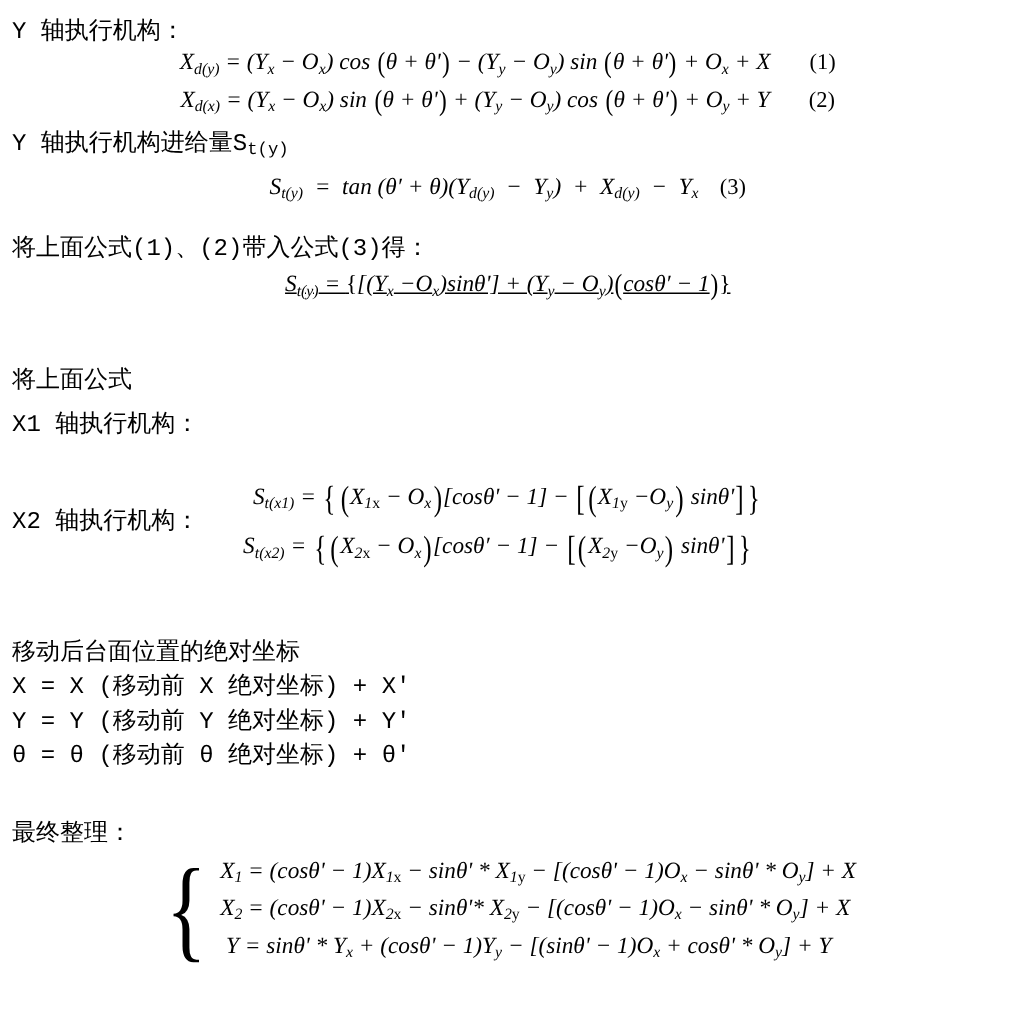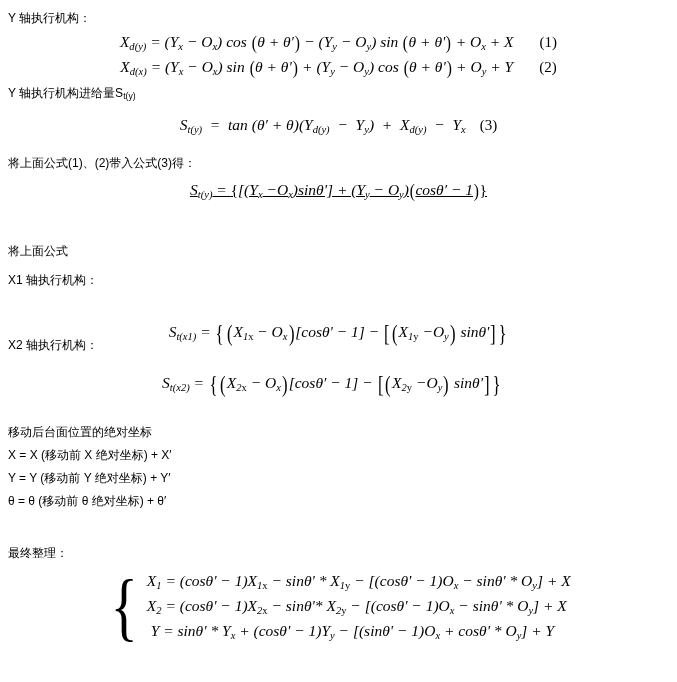--- a/index.html
+++ b/index.html
@@ -16,22 +16,22 @@
     overflow: hidden;
     position: relative;
   }
   .page {
     position: relative;
     width: 677px;
     height: 682px;
     padding: 0;
   }
   .label {
-    font-family: Liberation Sans, sans-serif;
-    font-size: 12px;
+    font-family: Liberation Mono, monospace;
+    font-size: 16px;
     line-height: 1.45;
     margin: 0;
   }
   .eq {
     font-family: "Liberation Serif", serif;
     font-style: italic;
     font-size: 15.5px;
     text-align: center;
   }
   .eq-row {
@@ -143,21 +143,21 @@
   <div class="blk label" style="left:8px; top:272px;">X1 轴执行机构：</div>
 
   <div class="blk eq-row" style="left:0; top:296px; width:677px;margin-top:24px;">
     <span class="eq">
       S<sub>t(x1)</sub> = <span class="big-paren">{</span><span class="big-paren">(</span>X<sub>1<span class="up">x</span></sub> − O<sub>x</sub><span class="big-paren">)</span>[cosθ' − 1] − <span class="big-paren">[</span><span class="big-paren">(</span>X<sub>1<span class="up">y</span></sub> −O<sub>y</sub><span class="big-paren">)</span> sinθ'<span class="big-paren">]</span><span class="big-paren">}</span>
     </span>
   </div>
 
   <div class="blk label" style="left:8px; top:337px;">X2 轴执行机构：</div>
 
-  <div class="blk eq-row" style="left:0; top:371px; width:664px;">
+  <div class="blk eq-row" style="left:0; top:353px; width:664px;">
     <span class="eq">
       S<sub>t(x2)</sub> = <span class="big-paren">{</span><span class="big-paren">(</span>X<sub>2<span class="up">x</span></sub> − O<sub>x</sub><span class="big-paren">)</span>[cosθ′ − 1] − <span class="big-paren">[</span><span class="big-paren">(</span>X<sub>2<span class="up">y</span></sub> −O<sub>y</sub><span class="big-paren">)</span> sinθ'<span class="big-paren">]</span><span class="big-paren">}</span>
     </span>
   </div>
 
   <div class="blk label" style="left:8px; top:424px;">移动后台面位置的绝对坐标</div>
   <div class="blk label" style="left:8px; top:447px;">X = X (移动前 X 绝对坐标) + X′</div>
   <div class="blk label" style="left:8px; top:470px;">Y = Y (移动前 Y 绝对坐标) + Y′</div>
   <div class="blk label" style="left:8px; top:493px;">θ = θ (移动前 θ 绝对坐标) + θ′</div>
 

